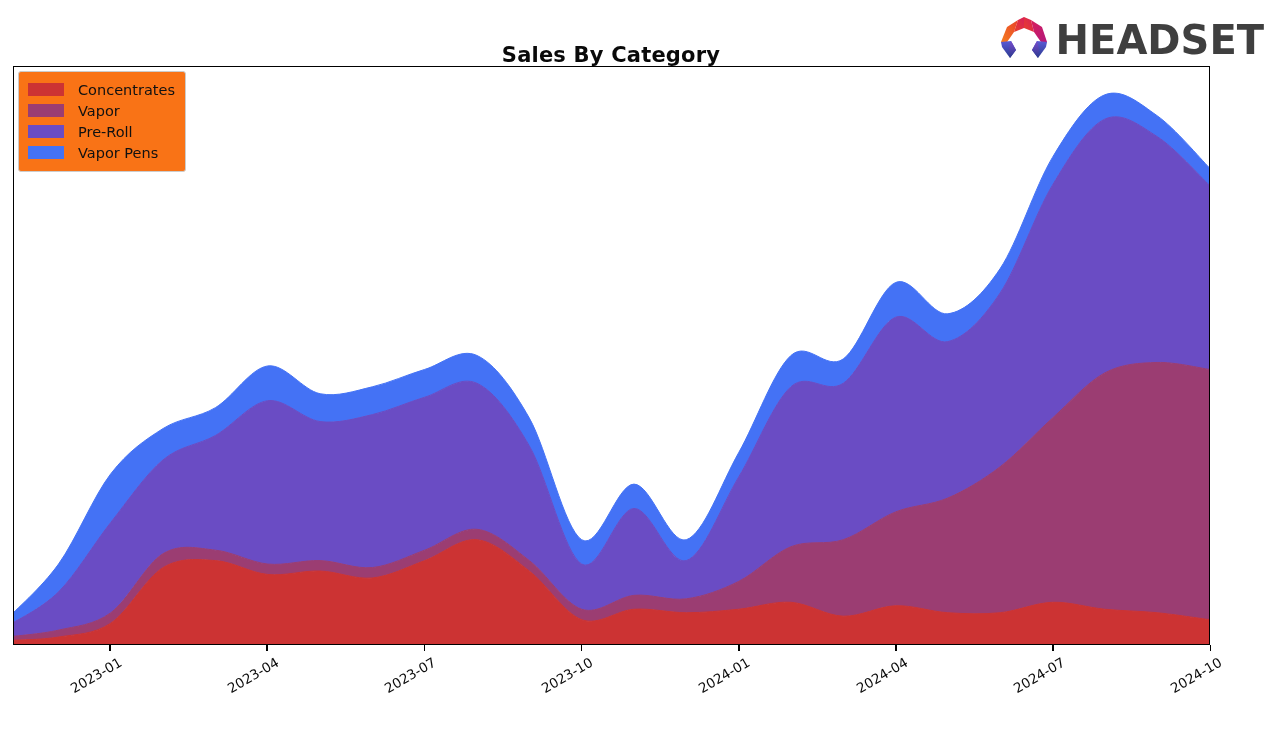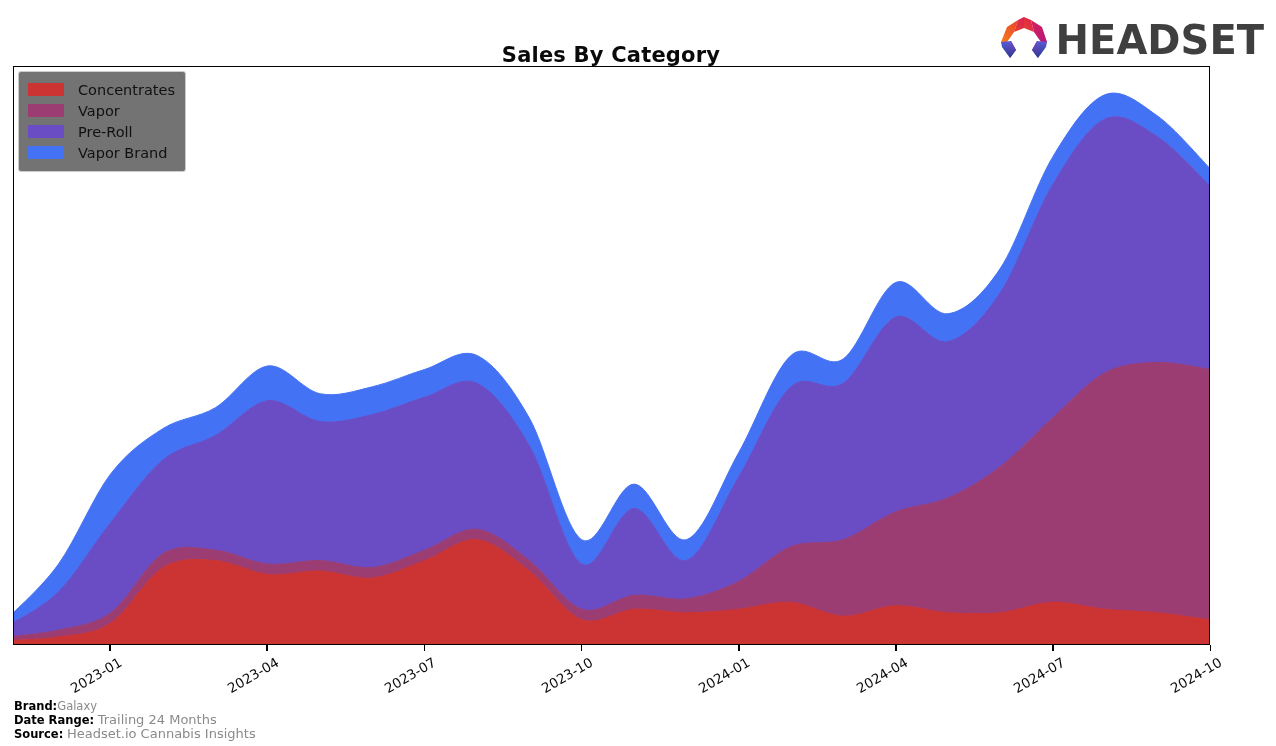--- a/index.html
+++ b/index.html
@@ -71,21 +71,21 @@
     left: 0; top: 0;
     width: 100%;
     height: 100%;
     display: block;
   }
   
   .legend {
     position: absolute;
     left: 18px;
     top: 71px;
-    background: #737373;
+    background: #f97316;
     border: 1px solid #cccccc;
     border-radius: 3px;
     padding: 7px 10px 8px 9px;
     box-sizing: border-box;
   }
   .legend-row {
     display: flex;
     align-items: center;
     height: 21px;
   }
@@ -217,21 +217,21 @@
       <div class="legend-row">
         <span class="legend-swatch" style="background: rgb(155, 61, 114);"></span>
         <span class="legend-label">Vapor</span>
       </div>
       <div class="legend-row">
         <span class="legend-swatch" style="background: rgb(106, 76, 196);"></span>
         <span class="legend-label">Pre-Roll</span>
       </div>
       <div class="legend-row">
         <span class="legend-swatch" style="background: rgb(68, 114, 245);"></span>
-        <span class="legend-label">Vapor Brand</span>
+        <span class="legend-label">Vapor Pens</span>
       </div>
     </div>
 
   <div id="xaxis">
       <div class="tick-mark" style="left: 109.2px;"></div>
       <div class="tick-label-wrap" style="left: 116px;">
         <div class="tick-label-inner">2023-01</div>
       </div>
       <div class="tick-mark" style="left: 266.4px;"></div>
       <div class="tick-label-wrap" style="left: 273.2px;">
@@ -256,27 +256,14 @@
       <div class="tick-mark" style="left: 1052.4px;"></div>
       <div class="tick-label-wrap" style="left: 1059.2px;">
         <div class="tick-label-inner">2024-07</div>
       </div>
       <div class="tick-mark" style="left: 1209.6px;"></div>
       <div class="tick-label-wrap" style="left: 1216.4px;">
         <div class="tick-label-inner">2024-10</div>
       </div>
     </div>
 
-  <div class="footer">
-    <div class="footer-line">
-      <span class="footer-key">Brand:</span><span class="footer-val">Galaxy</span>
-    </div>
-    <div class="footer-line">
-      <span class="footer-key">Date Range:</span>
-      <span class="footer-val big">Trailing 24 Months</span>
-    </div>
-    <div class="footer-line">
-      <span class="footer-key">Source:</span>
-      <span class="footer-val big">Headset.io Cannabis Insights</span>
-    </div>
-  </div>
 
 </div>
 
 </body></html>

